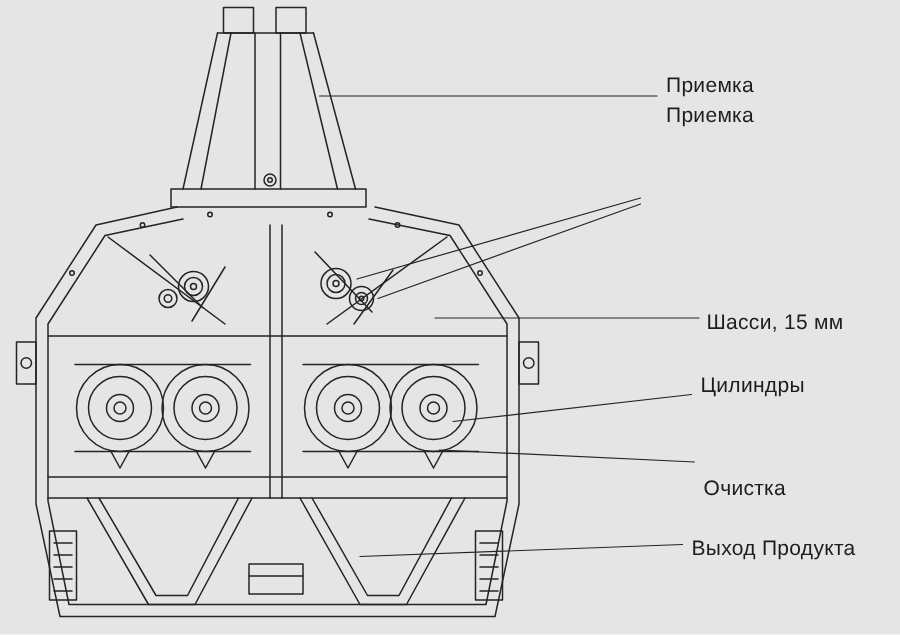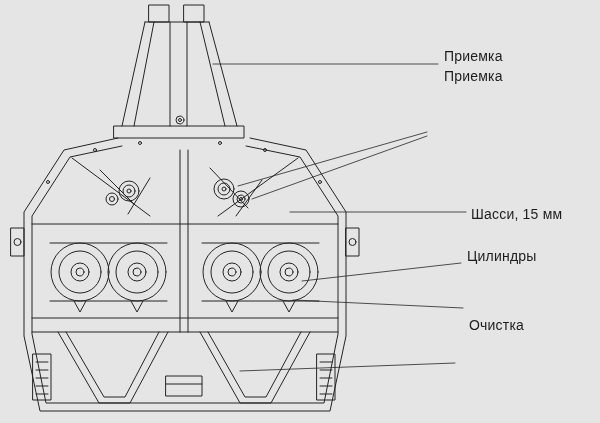--- a/index.html
+++ b/index.html
@@ -168,14 +168,17 @@
   </div>
 
   <div class="label" id="lbl-rollers">
     <span>Цилиндры</span>
   </div>
 
   <div class="label" id="lbl-cleaning">
     <span>Очистка</span>
   </div>
 
+  <div class="label" id="lbl-outlet">
+    <span>Выход Продукта</span>
+  </div>
 
 </div>
 
 </body></html>

